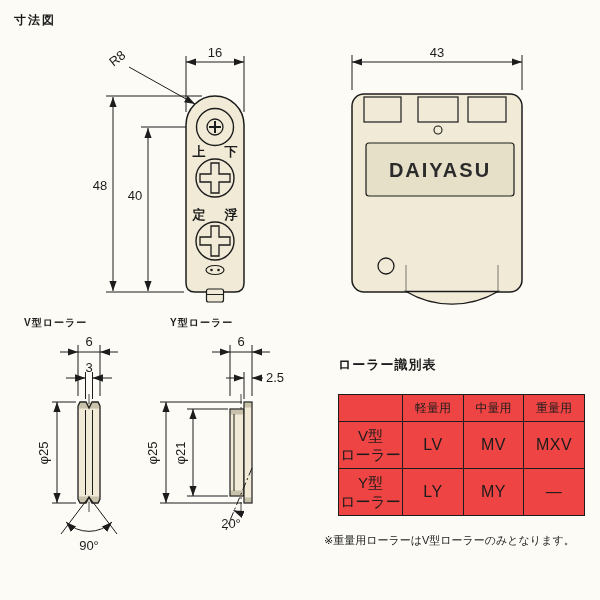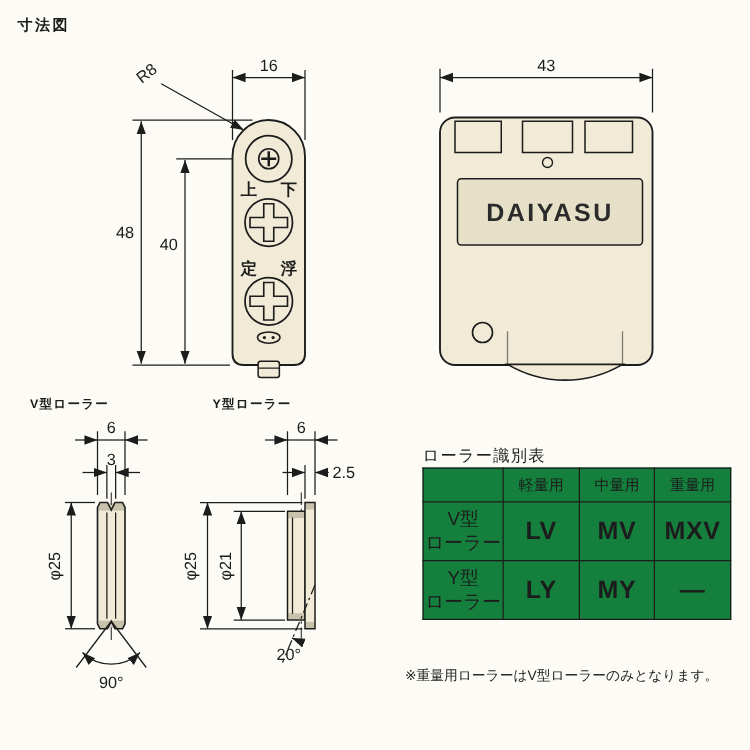--- a/index.html
+++ b/index.html
@@ -19,26 +19,26 @@
   .fillb{fill:var(--body-fill,#f0ead6);stroke:var(--line,#1c1c1c)}
   .ln{stroke:var(--line,#1c1c1c);fill:none}
   .dimln{stroke:var(--line,#1c1c1c);stroke-width:1;fill:none}
   .cl{stroke:var(--line,#1c1c1c);stroke-width:0.8;fill:none;stroke-dasharray:10 3 2 3}
   .txt{fill:var(--line,#1c1c1c);font-size:13px}
   .jp{fill:var(--line,#1c1c1c);font-size:13px;font-weight:bold}
   .shade{fill:rgba(60,50,20,0.22);stroke:none}
 
   
   #table-section{left:338px;top:356px;width:248px}
-  .table-title{font-size:13px;font-weight:normal;letter-spacing:1px;margin-bottom:0}
-  #roller-table{border-collapse:collapse;table-layout:fixed;width:246px;background:#15803d}
+  .table-title{font-size:13px;font-weight:bold;letter-spacing:1px;margin-bottom:20px}
+  #roller-table{border-collapse:collapse;table-layout:fixed;width:246px;background:#ef4444}
   #roller-table th,#roller-table td{border:1.6px solid #1c1c1c;text-align:center;vertical-align:middle;padding:0}
   .hdr{height:26px;font-size:12px;font-weight:normal}
   .rowlab{height:46px;font-size:15px;font-weight:normal;line-height:1.3}
-  .val{font-size:20px;font-weight:bold;letter-spacing:0.5px}
+  .val{font-size:16px;font-weight:normal;letter-spacing:0.5px}
   #note{left:324px;top:533px;font-size:11px}
 </style>
 </head>
 <body>
 
 <div class="abs" id="page-title">寸法図</div>
 
 <svg class="abs" id="drawing-svg" width="600" height="600" viewBox="0 0 600 600">
   <defs>
     <marker id="arr" viewBox="0 0 10 8" markerWidth="11" markerHeight="9" refX="9.5" refY="4" orient="auto-start-reverse" markerUnits="userSpaceOnUse">

